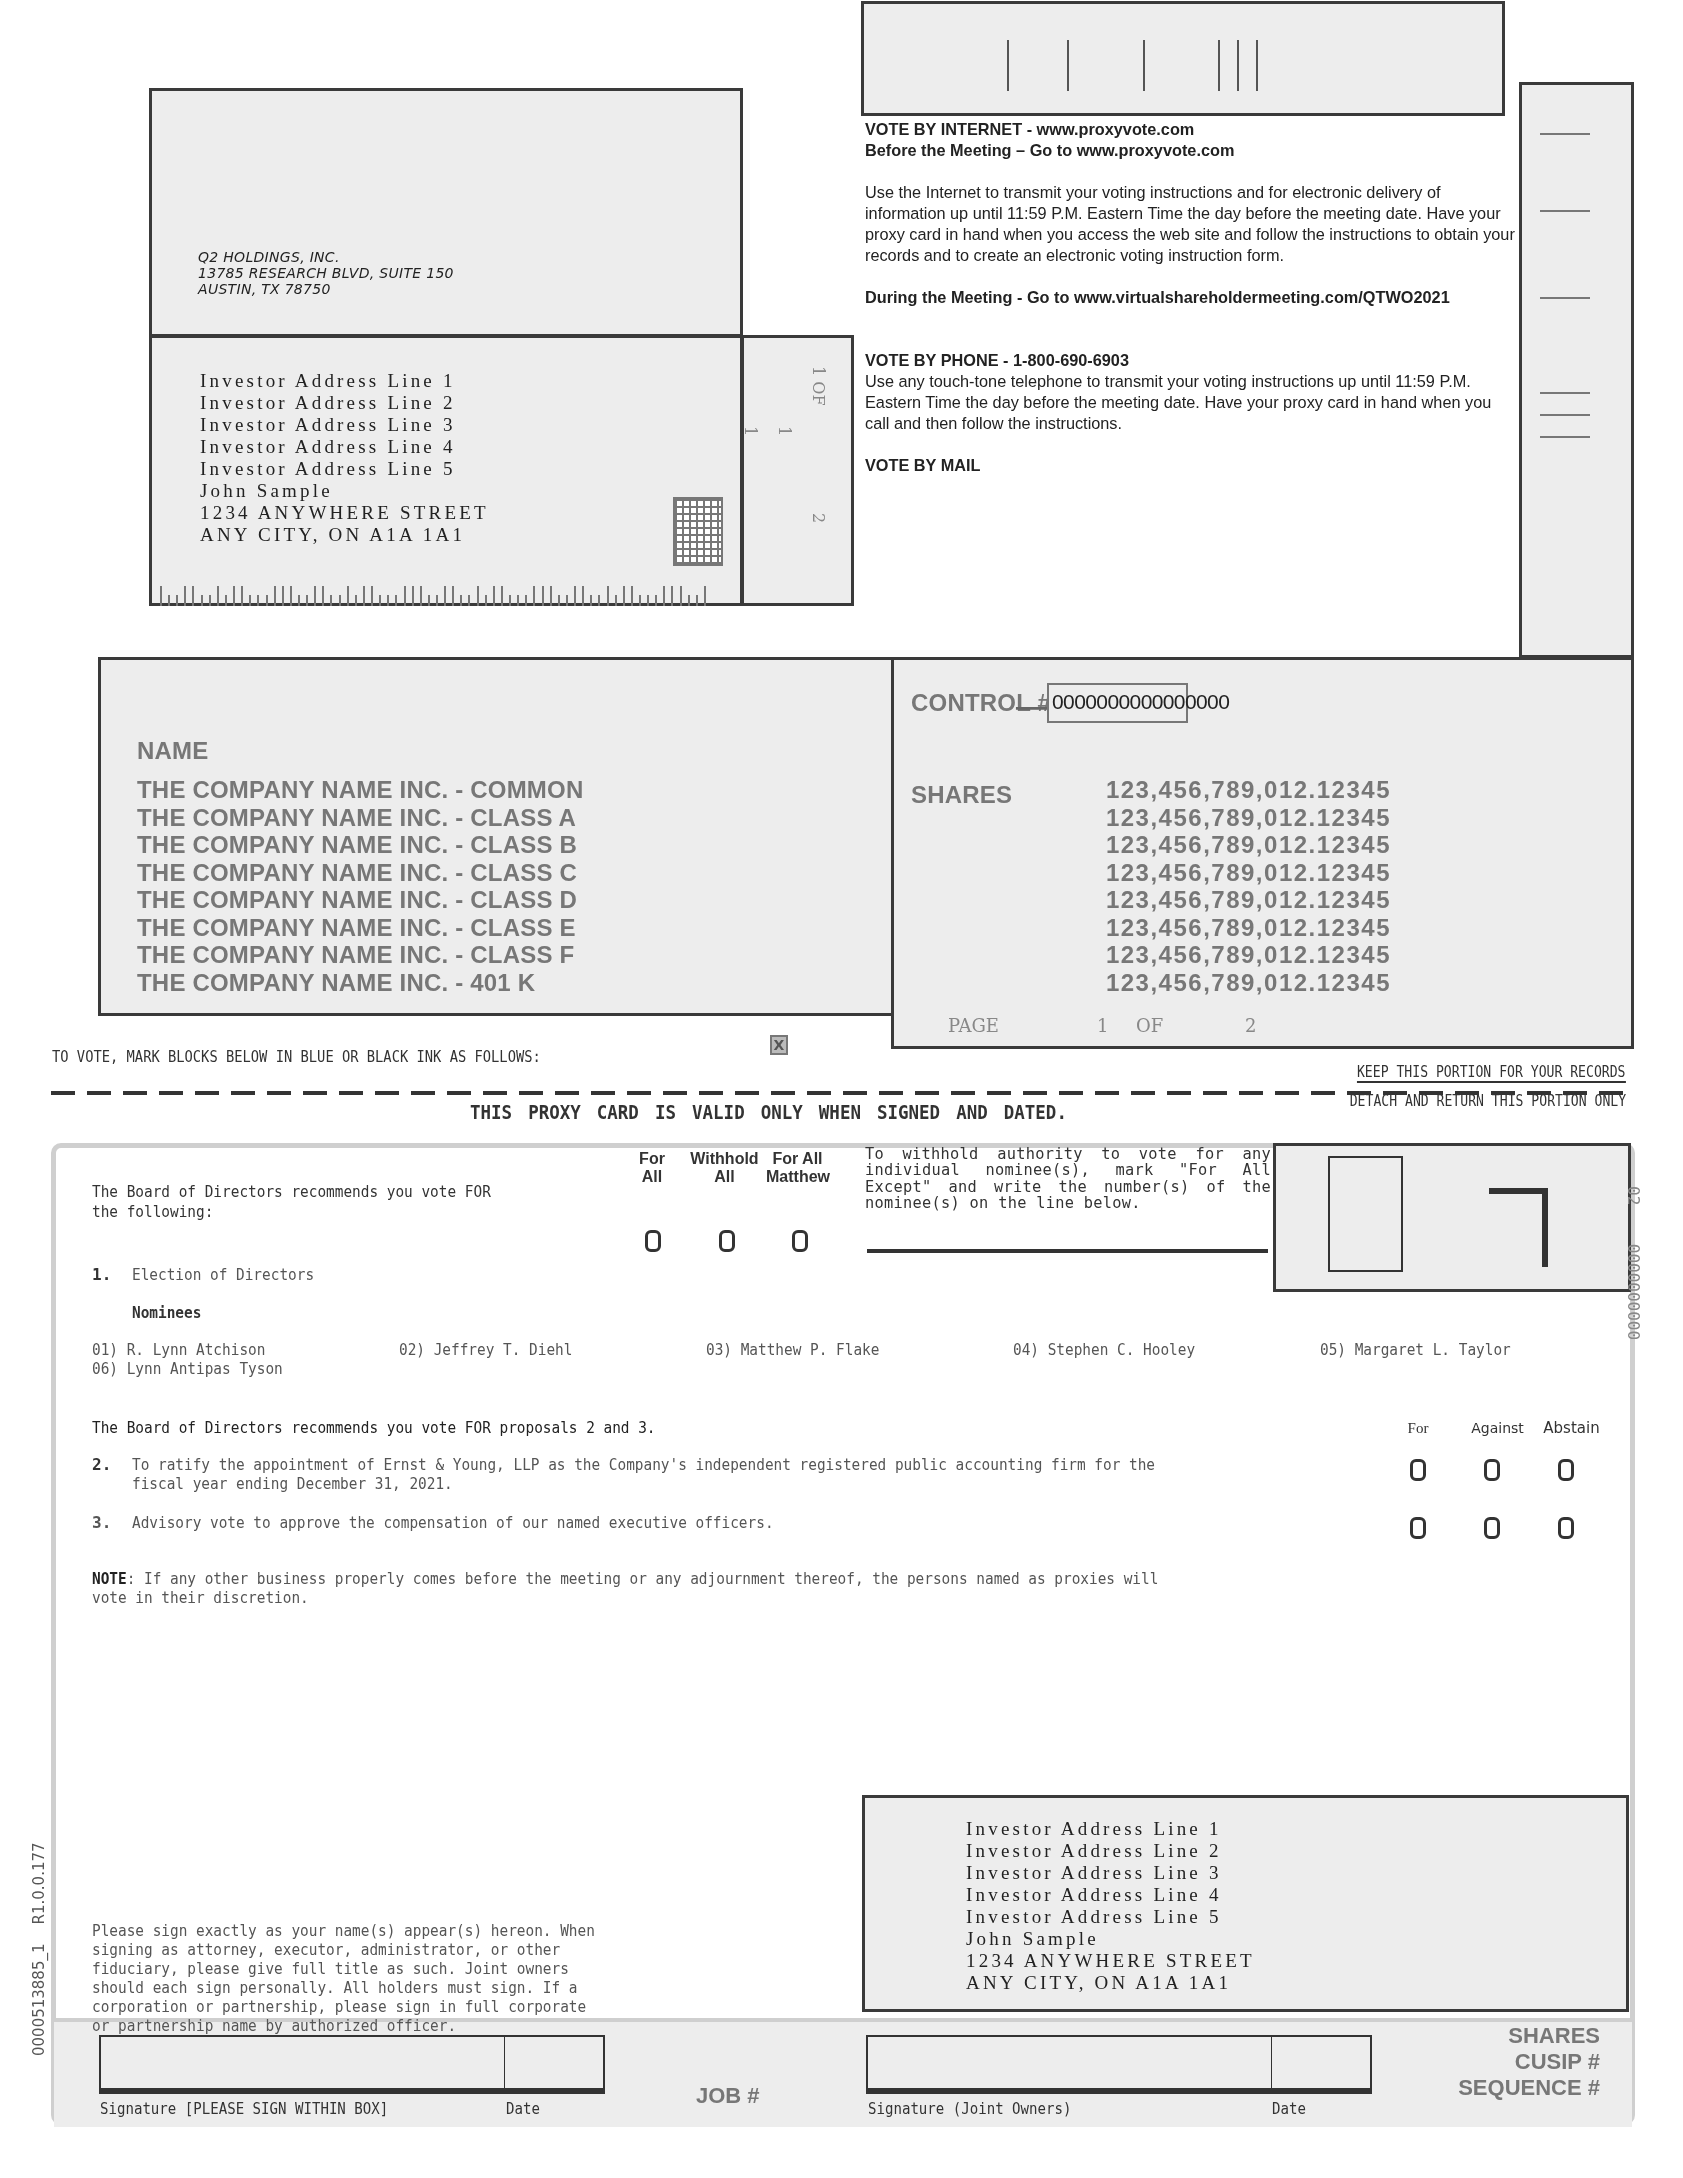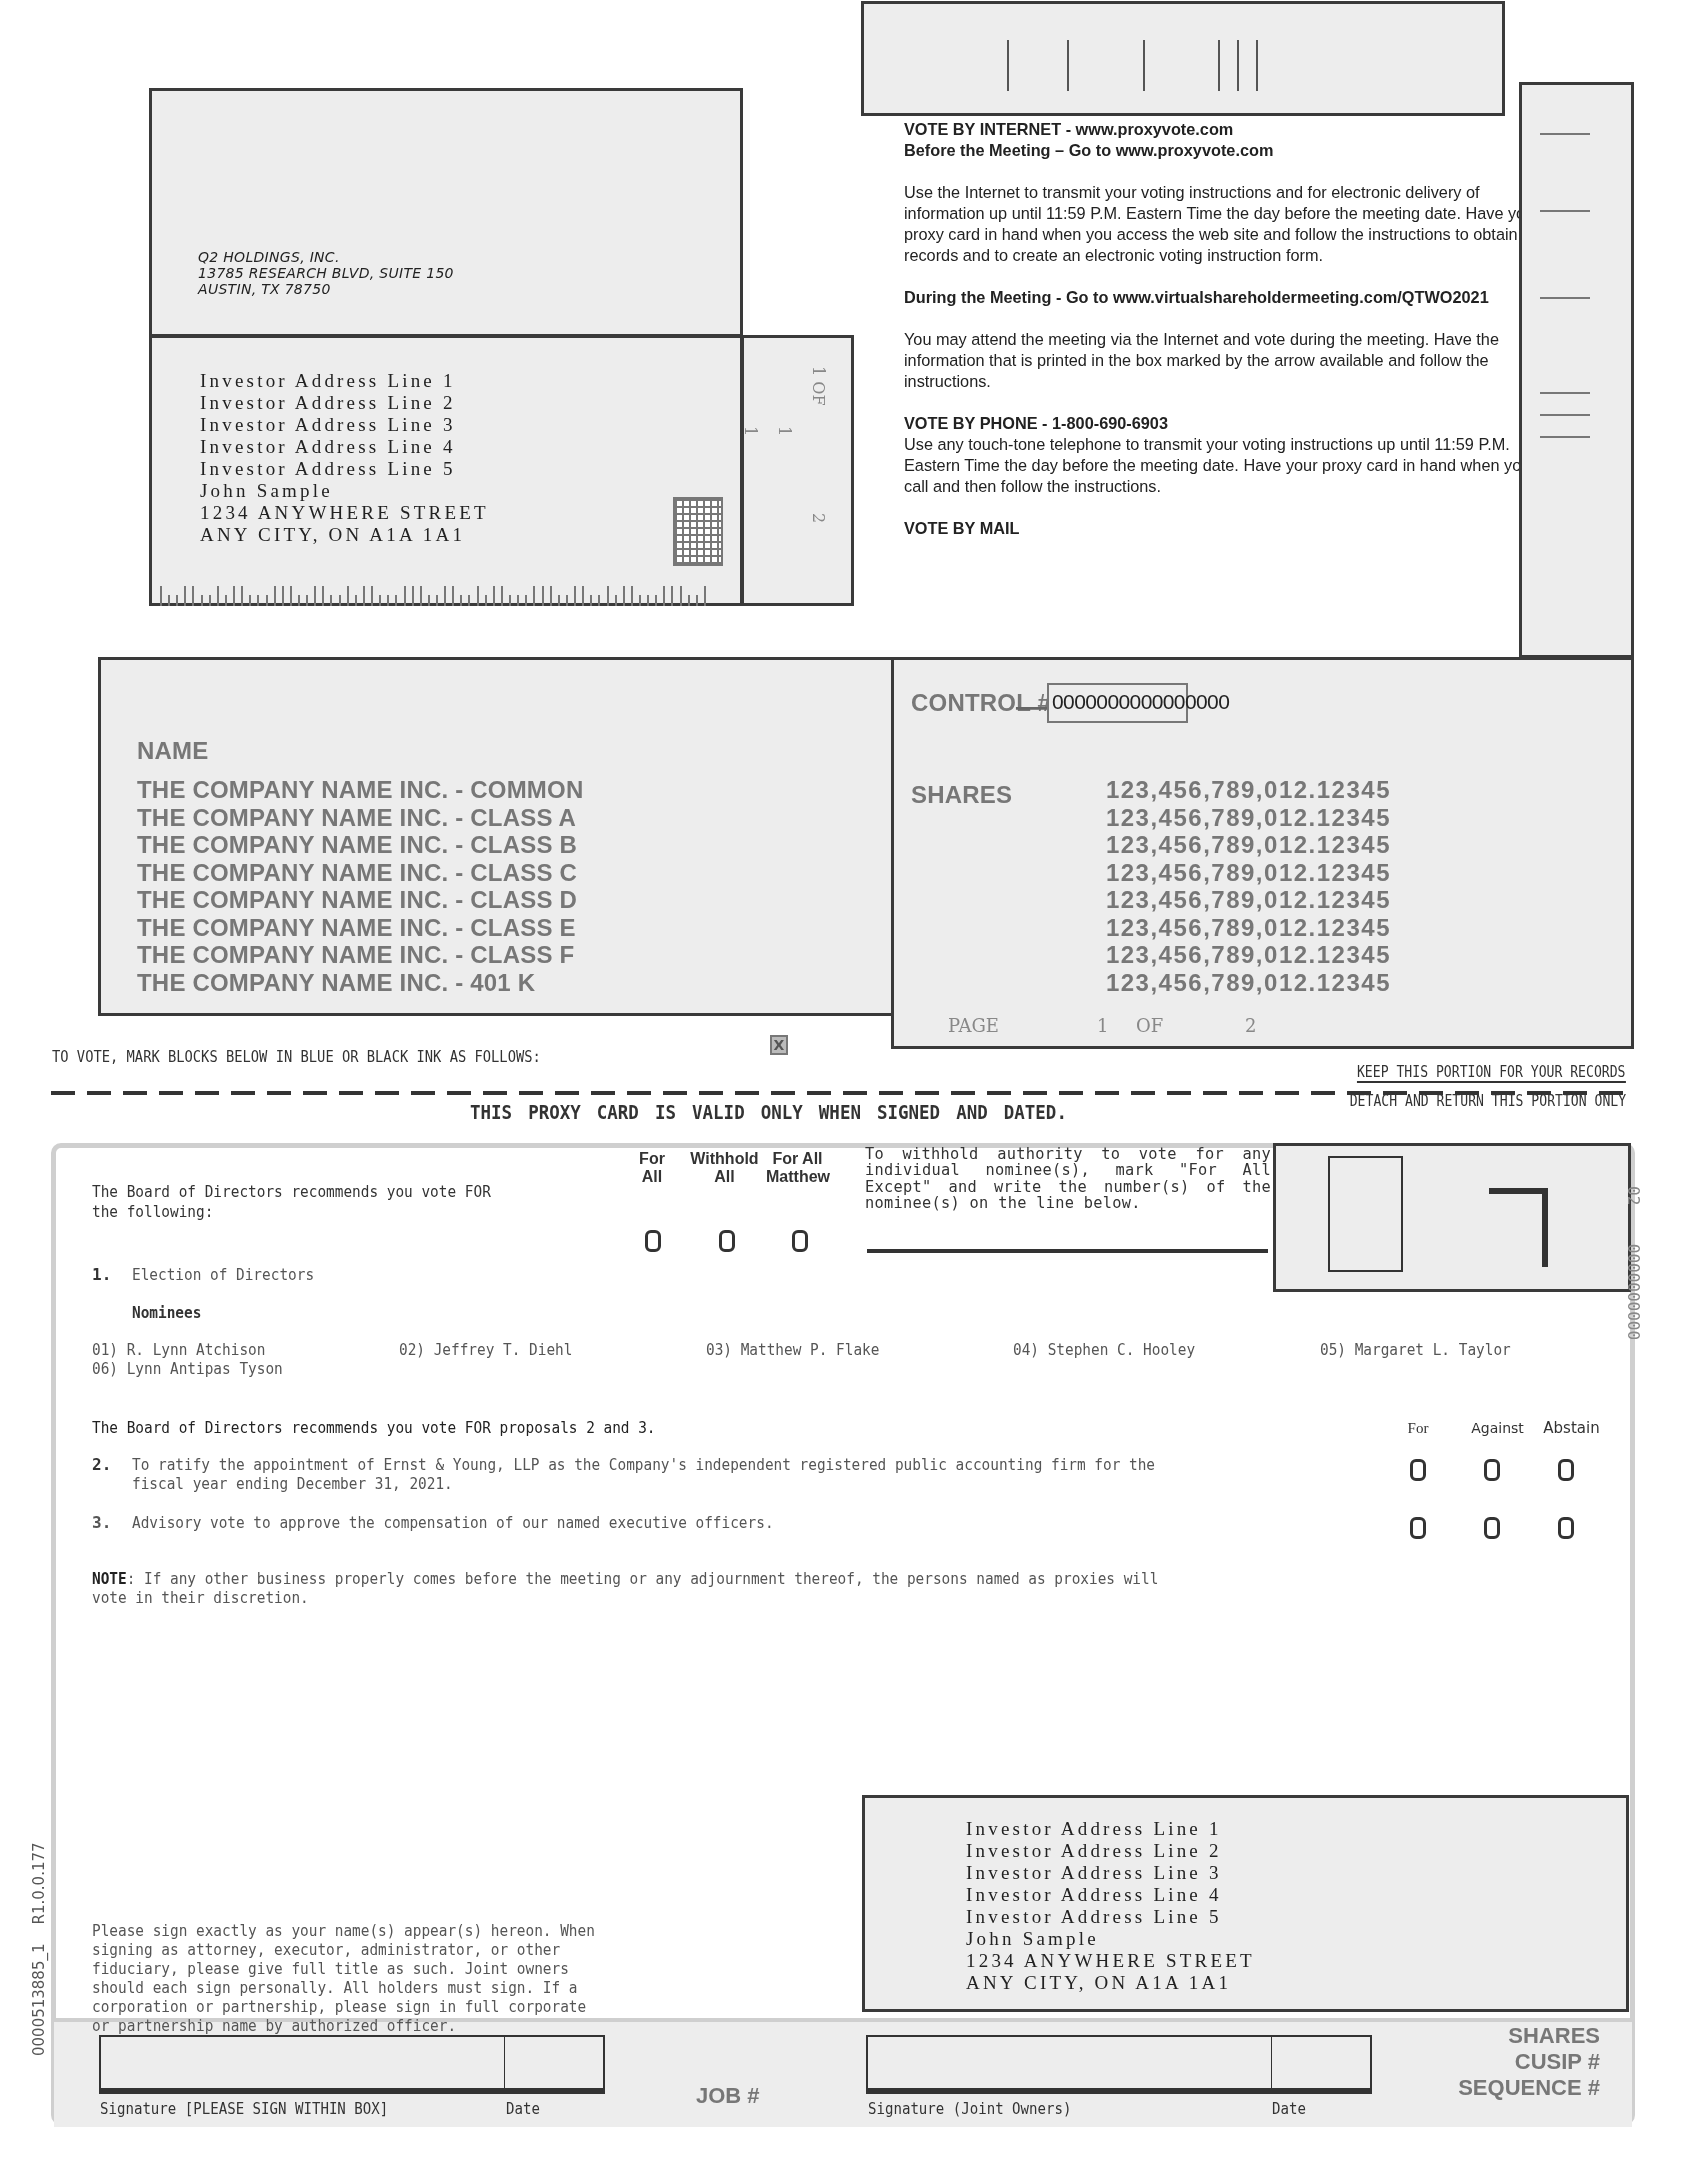--- a/index.html
+++ b/index.html
@@ -14,21 +14,21 @@
   .sender { left:198px; top:249px; font-family:"DejaVu Sans", sans-serif; font-style:italic; font-size:14px; line-height:16px; color:#222; letter-spacing:0.3px; }
   .investor { font-family:Liberation Serif, serif; font-size:19px; line-height:22px; letter-spacing:3.2px; color:#222; }
   .ruler { position:absolute; left:160px; top:582px; width:554px; height:24px; }
   .ruler span { position:absolute; bottom:0; width:2px; background:#777; }
   .grid { position:absolute; left:673px; top:497px; width:50px; height:69px;
           background-image:linear-gradient(#777 2px, transparent 2px), linear-gradient(90deg, #777 2px, transparent 2px);
           background-size:7px 7px; border:2px solid #777; box-sizing:border-box; background-color:#fff; }
   .rot { position:absolute; transform:rotate(90deg); transform-origin:left top; color:#888; font-family:"DejaVu Serif", serif; font-size:16px; white-space:nowrap; }
 
   
-  .vi { left:865px; top:119px; width:653px; font-size:16.3px; line-height:21px; color:#222;margin-left:39px; }
+  .vi { left:865px; top:119px; width:653px; font-size:16.3px; line-height:21px; color:#222; }
   .vi .h { font-weight:bold; }
   .vi p { margin:0; }
   .vi .gap { height:21px; }
   .vi .small { font-size:14.4px; line-height:21px; color:#666; }
 
   .tick { position:absolute; left:1540px; width:50px; height:2px; background:#777; }
 
   
   .nm { font-family:"Liberation Sans", sans-serif; font-weight:bold; color:#777; font-size:24px; line-height:27.5px; letter-spacing:0.2px; }
   .sh { font-family:"Liberation Sans", sans-serif; font-weight:bold; color:#777; font-size:24px; line-height:27.5px; letter-spacing:1.5px; text-align:right; }
@@ -157,21 +157,20 @@
 <div class="rot" style="left:828px; top:513px;">2</div>
 
 <div class="abs vi">
   <p class="h">VOTE BY INTERNET - www.proxyvote.com</p>
   <p class="h">Before the Meeting – Go to www.proxyvote.com</p>
   <div class="gap"></div>
   <p>Use the Internet to transmit your voting instructions and for electronic delivery of information up until 11:59 P.M. Eastern Time the day before the meeting date. Have your proxy card in hand when you access the web site and follow the instructions to obtain your records and to create an electronic voting instruction form.</p>
   <div class="gap"></div>
   <p class="h">During the Meeting - Go to www.virtualshareholdermeeting.com/QTWO2021</p>
   <div class="gap"></div>
-  <p>You may attend the meeting via the Internet and vote during the meeting. Have the information that is printed in the box marked by the arrow available and follow the instructions.</p>
   <div class="gap"></div>
   <p class="h">VOTE BY PHONE - 1-800-690-6903</p>
   <p>Use any touch-tone telephone to transmit your voting instructions up until 11:59 P.M. Eastern Time the day before the meeting date. Have your proxy card in hand when you call and then follow the instructions.</p>
   <div class="gap"></div>
   <p class="h">VOTE BY MAIL</p>
 </div>
 
 <div class="gbox" style="left:1519px; top:82px; width:115px; height:576px;"></div>
 <div class="tick" style="top:133px;"></div>
 <div class="tick" style="top:210px;"></div>

